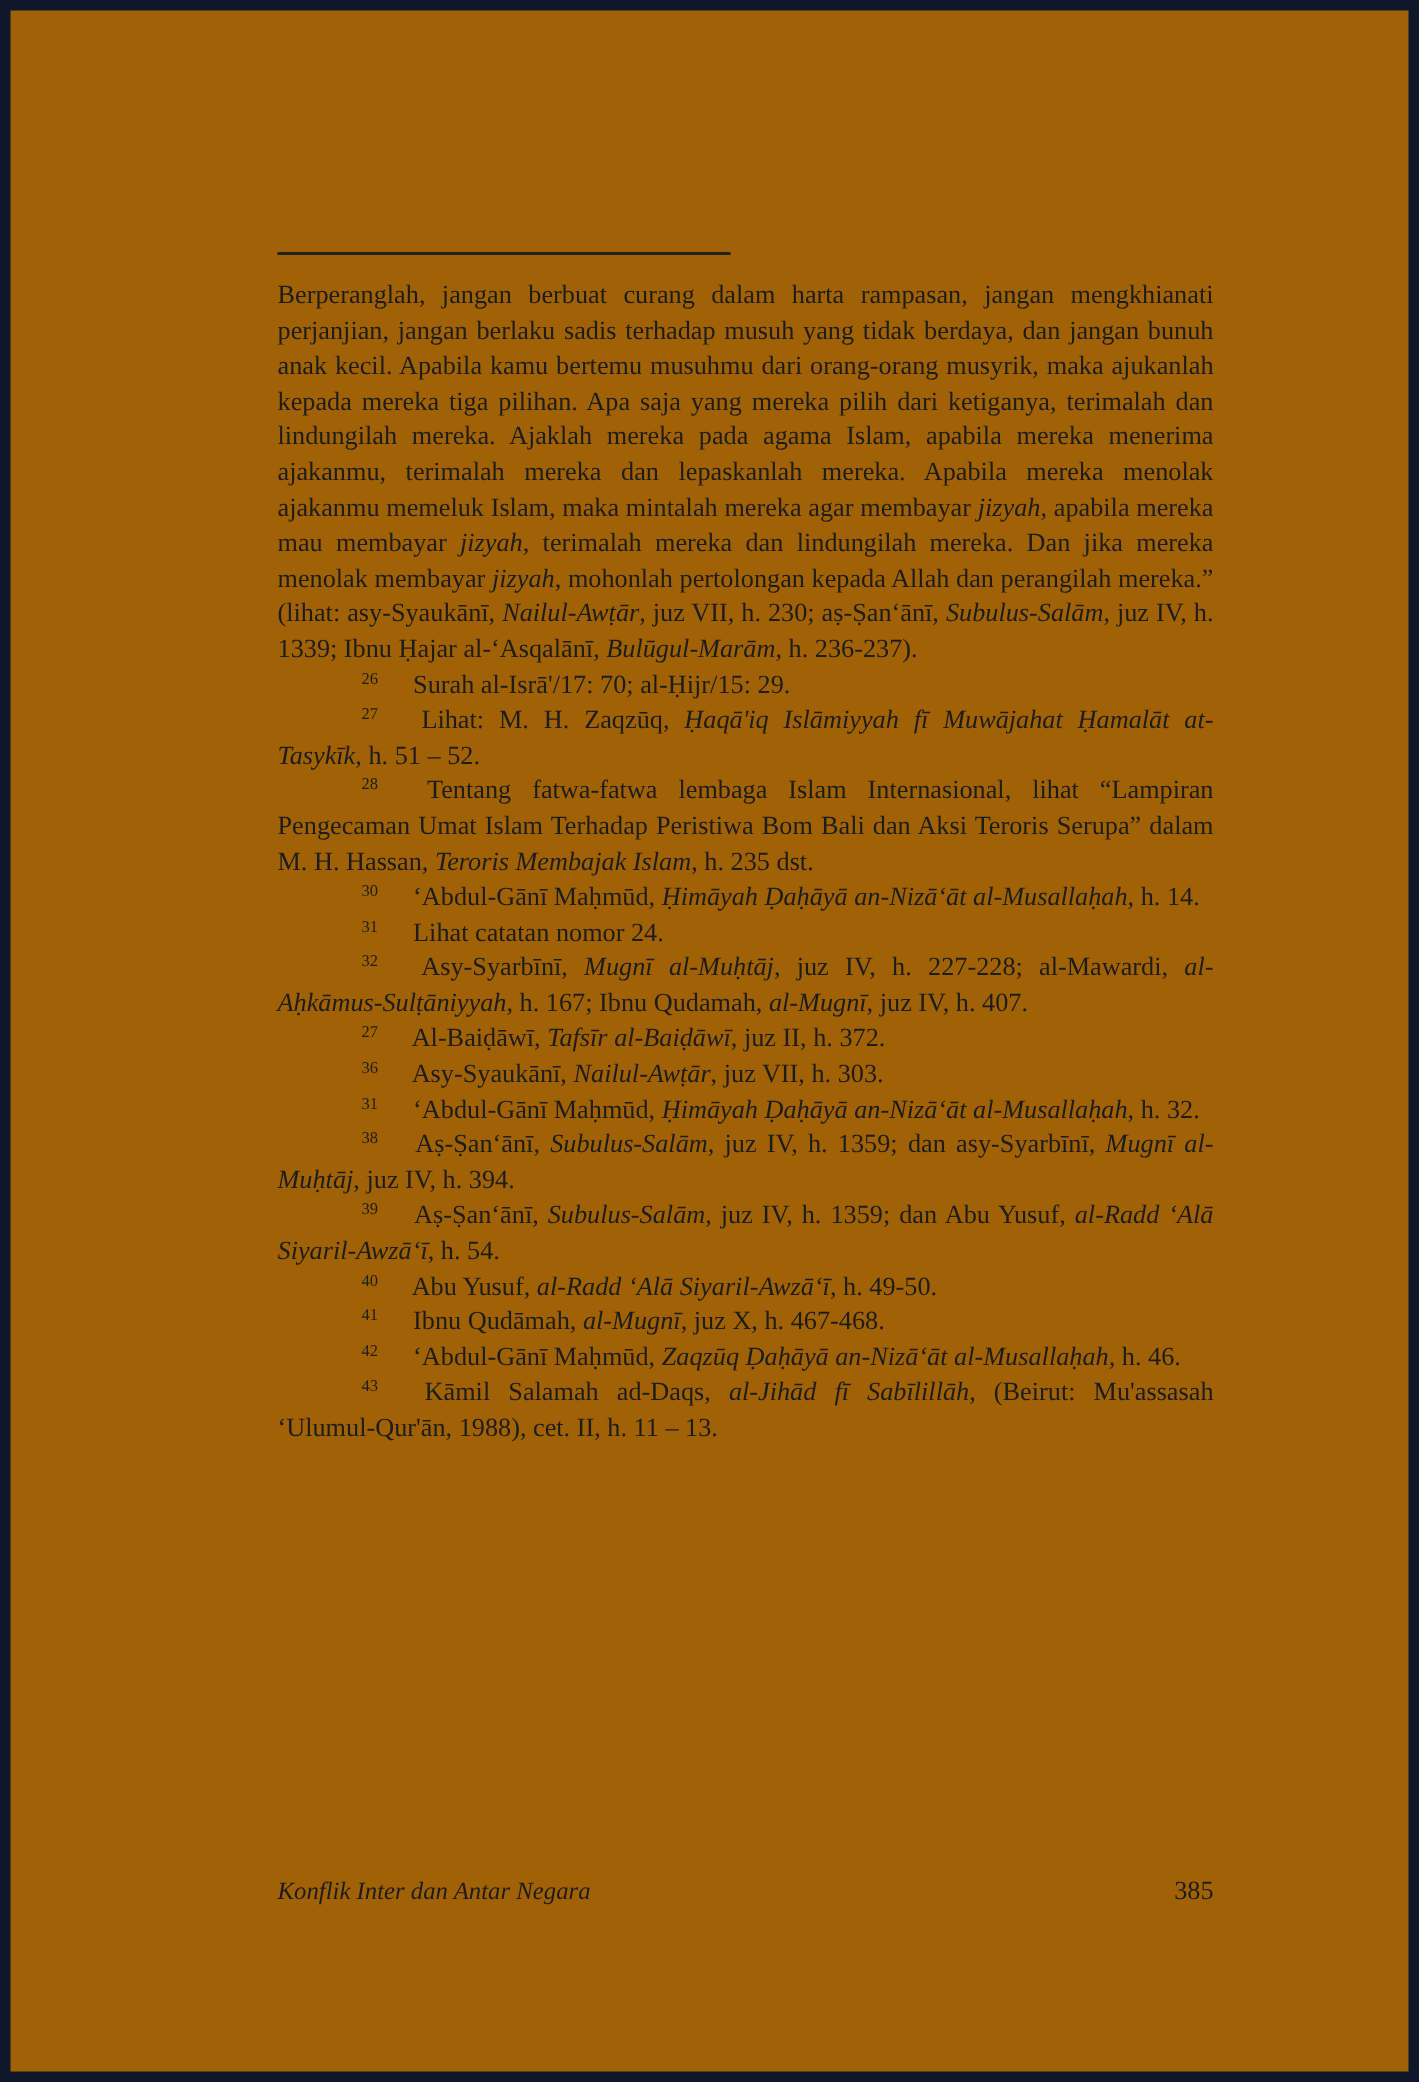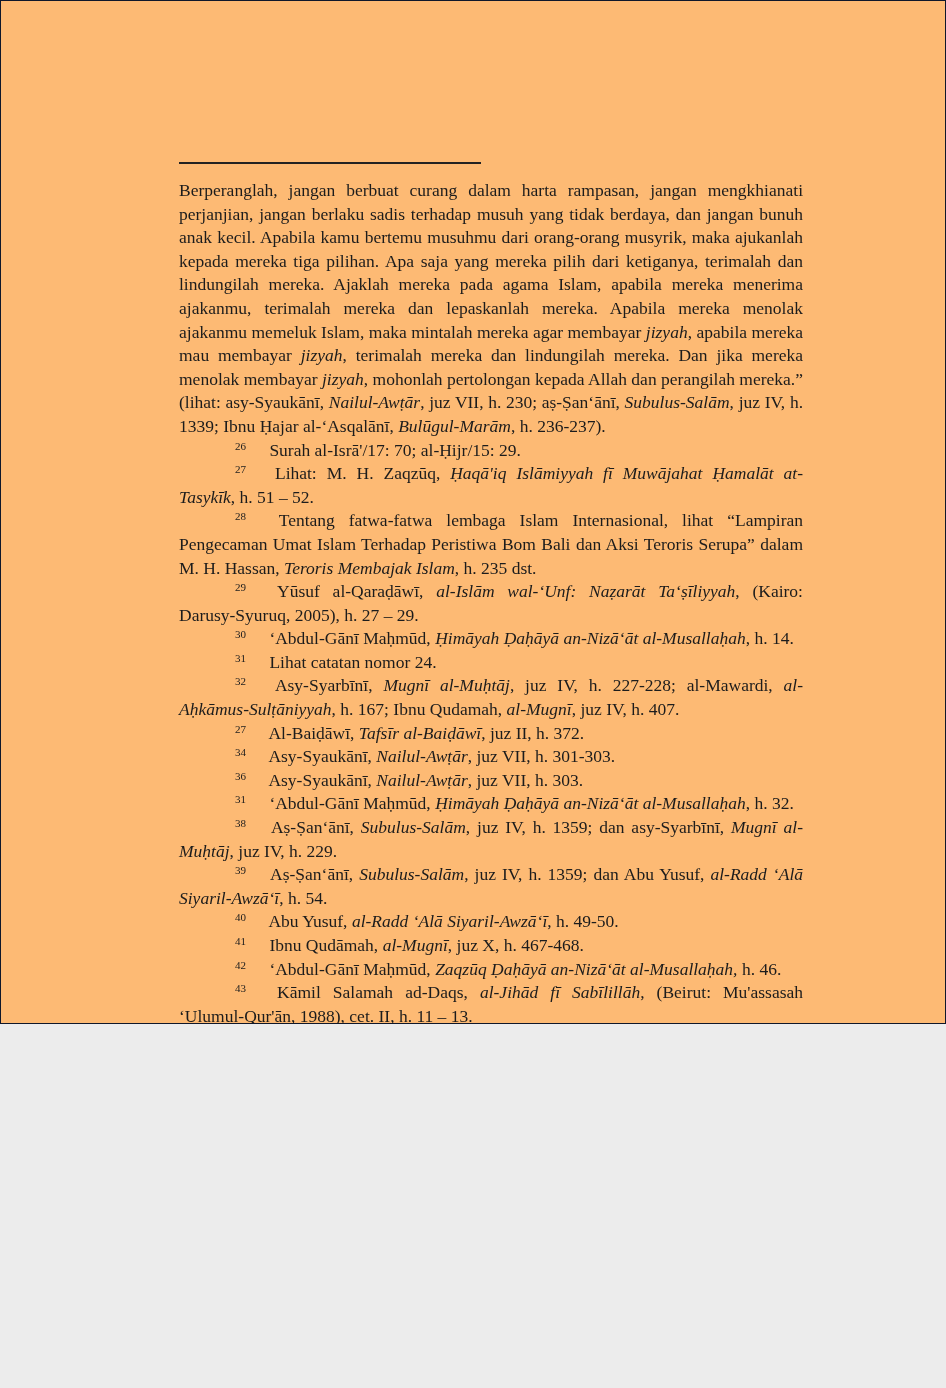--- a/index.html
+++ b/index.html
@@ -3,24 +3,24 @@
 <meta charset="utf-8">
 <style>
   html, body {
     margin: 0;
     padding: 0;
     background: #ececec;
   }
   .page {
     position: relative;
     width: 946px;
-    height: 1024px;
+    height: 1388px;
     margin: 0 auto;
-    background: #fdba74;
-    border: 1px solid #0f172a;
+    background: #a16207;
+    border: 7px solid #0f172a;
     box-sizing: border-box;
     font-family: "Liberation Serif", "DejaVu Serif", serif;
     color: #1c1c1c;
     overflow: hidden;
   }
   .content {
     position: absolute;
     left: 178px;
     top: 161px;
     width: 624px;
@@ -74,31 +74,33 @@
 
 <div class="page">
 
   <div class="content">
     <hr class="rule">
     <div>
         <p class="fn cont"><span>Berperanglah, jangan berbuat curang dalam harta rampasan, jangan mengkhianati perjanjian, jangan berlaku sadis terhadap musuh yang tidak berdaya, dan jangan bunuh anak kecil. Apabila kamu bertemu musuhmu dari orang-orang musyrik, maka ajukanlah kepada mereka tiga pilihan. Apa saja yang mereka pilih dari ketiganya, terimalah dan lindungilah mereka. Ajaklah mereka pada agama Islam, apabila mereka menerima ajakanmu, terimalah mereka dan lepaskanlah mereka. Apabila mereka menolak ajakanmu memeluk Islam, maka mintalah mereka agar membayar </span><em>jizyah</em><span>, apabila mereka mau membayar </span><em>jizyah</em><span>, terimalah mereka dan lindungilah mereka. Dan jika mereka menolak membayar </span><em>jizyah</em><span>, mohonlah pertolongan kepada Allah dan perangilah mereka.” (lihat: asy-Syaukānī, </span><em>Nailul-Awṭār</em><span>, juz VII, h. 230; aṣ-Ṣan‘ānī, </span><em>Subulus-Salām</em><span>, juz IV, h. 1339; Ibnu Ḥajar al-‘Asqalānī, </span><em>Bulūgul-Marām</em><span>, h. 236-237).</span></p>
         <p class="fn"><sup class="fn-num">26</sup> <span>Surah al-Isrā'/17: 70; al-Ḥijr/15: 29.</span></p>
         <p class="fn"><sup class="fn-num">27</sup> <span>Lihat: M. H. Zaqzūq, </span><em>Ḥaqā'iq Islāmiyyah fī Muwājahat Ḥamalāt at-Tasykīk</em><span>, h. 51 – 52.</span></p>
         <p class="fn"><sup class="fn-num">28</sup> <span>Tentang fatwa-fatwa lembaga Islam Internasional, lihat “Lampiran Pengecaman Umat Islam Terhadap Peristiwa Bom Bali dan Aksi Teroris Serupa” dalam M. H. Hassan, </span><em>Teroris Membajak Islam</em><span>, h. 235 dst.</span></p>
-        <p class="fn"><sup class="fn-num">29</sup> <span>Yūsuf al-Qaraḍāwī, </span><em>al-Islām wal-‘Unf: Naẓarāt Ta‘ṣīliyyah</em><span>, (Kairo: Darusy-Syuruq, 2005), h. 27 – 29.</span></p>
         <p class="fn"><sup class="fn-num">30</sup> <span>‘Abdul-Gānī Maḥmūd, </span><em>Ḥimāyah Ḍaḥāyā an-Nizā‘āt al-Musallaḥah</em><span>, h. 14.</span></p>
         <p class="fn"><sup class="fn-num">31</sup> <span>Lihat catatan nomor 24.</span></p>
         <p class="fn"><sup class="fn-num">32</sup> <span>Asy-Syarbīnī, </span><em>Mugnī al-Muḥtāj</em><span>, juz IV, h. 227-228; al-Mawardi, </span><em>al-Aḥkāmus-Sulṭāniyyah</em><span>, h. 167; Ibnu Qudamah, </span><em>al-Mugnī</em><span>, juz IV, h. 407.</span></p>
         <p class="fn"><sup class="fn-num">27</sup> <span>Al-Baiḍāwī, </span><em>Tafsīr al-Baiḍāwī</em><span>, juz II, h. 372.</span></p>
-        <p class="fn"><sup class="fn-num">34</sup> <span>Asy-Syaukānī, </span><em>Nailul-Awṭār</em><span>, juz VII, h. 301-303.</span></p>
         <p class="fn"><sup class="fn-num">36</sup> <span>Asy-Syaukānī, </span><em>Nailul-Awṭār</em><span>, juz VII, h. 303.</span></p>
         <p class="fn"><sup class="fn-num">31</sup> <span>‘Abdul-Gānī Maḥmūd, </span><em>Ḥimāyah Ḍaḥāyā an-Nizā‘āt al-Musallaḥah</em><span>, h. 32.</span></p>
-        <p class="fn"><sup class="fn-num">38</sup> <span>Aṣ-Ṣan‘ānī, </span><em>Subulus-Salām</em><span>, juz IV, h. 1359; dan asy-Syarbīnī, </span><em>Mugnī al-Muḥtāj</em><span>, juz IV, h. 229.</span></p>
+        <p class="fn"><sup class="fn-num">38</sup> <span>Aṣ-Ṣan‘ānī, </span><em>Subulus-Salām</em><span>, juz IV, h. 1359; dan asy-Syarbīnī, </span><em>Mugnī al-Muḥtāj</em><span>, juz IV, h. 394.</span></p>
         <p class="fn"><sup class="fn-num">39</sup> <span>Aṣ-Ṣan‘ānī, </span><em>Subulus-Salām</em><span>, juz IV, h. 1359; dan Abu Yusuf, </span><em>al-Radd ‘Alā Siyaril-Awzā‘ī</em><span>, h. 54.</span></p>
         <p class="fn"><sup class="fn-num">40</sup> <span>Abu Yusuf, </span><em>al-Radd ‘Alā Siyaril-Awzā‘ī</em><span>, h. 49-50.</span></p>
         <p class="fn"><sup class="fn-num">41</sup> <span>Ibnu Qudāmah, </span><em>al-Mugnī</em><span>, juz X, h. 467-468.</span></p>
         <p class="fn"><sup class="fn-num">42</sup> <span>‘Abdul-Gānī Maḥmūd, </span><em>Zaqzūq Ḍaḥāyā an-Nizā‘āt al-Musallaḥah,</em><span> h. 46.</span></p>
         <p class="fn"><sup class="fn-num">43</sup> <span>Kāmil Salamah ad-Daqs, </span><em>al-Jihād fī Sabīlillāh</em><span>, (Beirut: Mu'assasah ‘Ulumul-Qur'ān, 1988), cet. II, h. 11 – 13.</span></p>
       </div>
   </div>
 
+  <div class="footer">
+    <span class="footer-title">Konflik Inter dan Antar Negara</span>
+    <span class="page-number">385</span>
+  </div>
 
 </div>
 
 </body></html>

